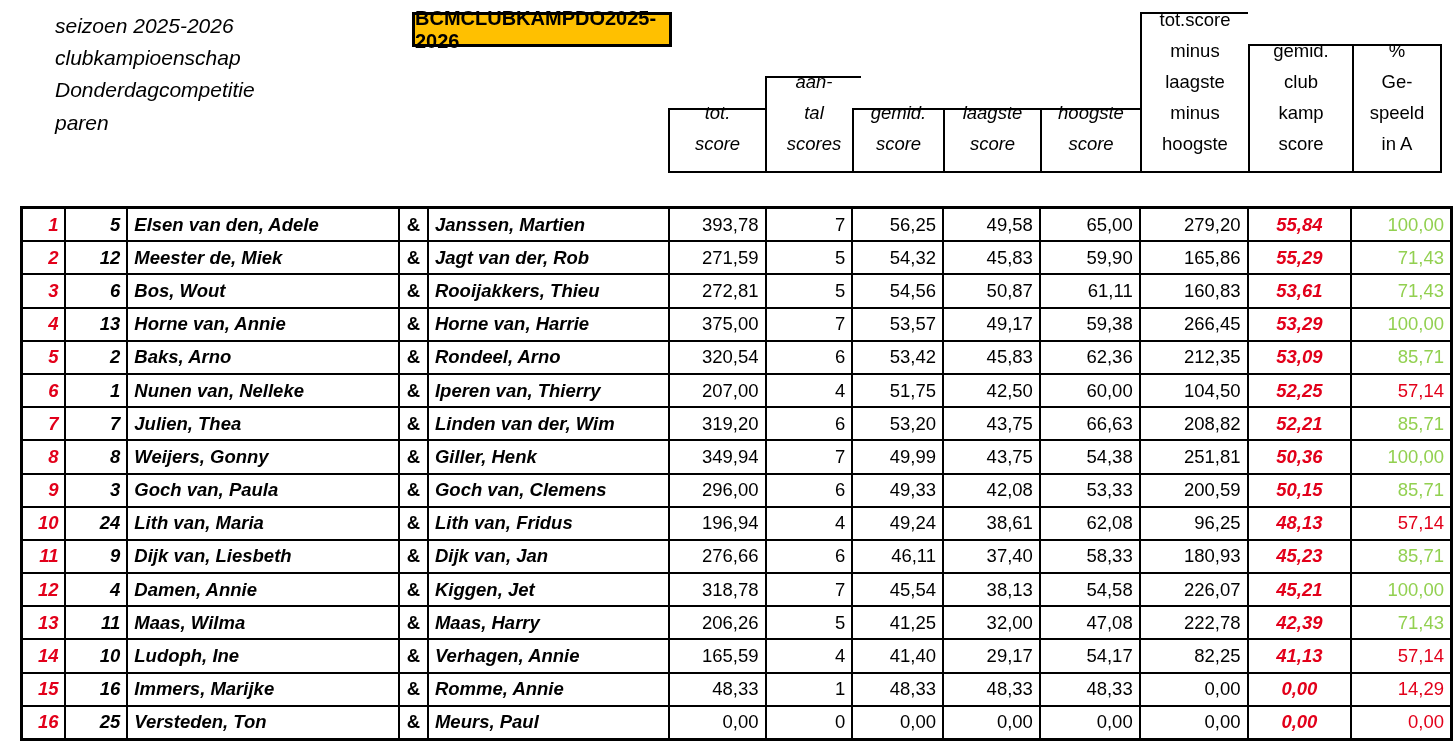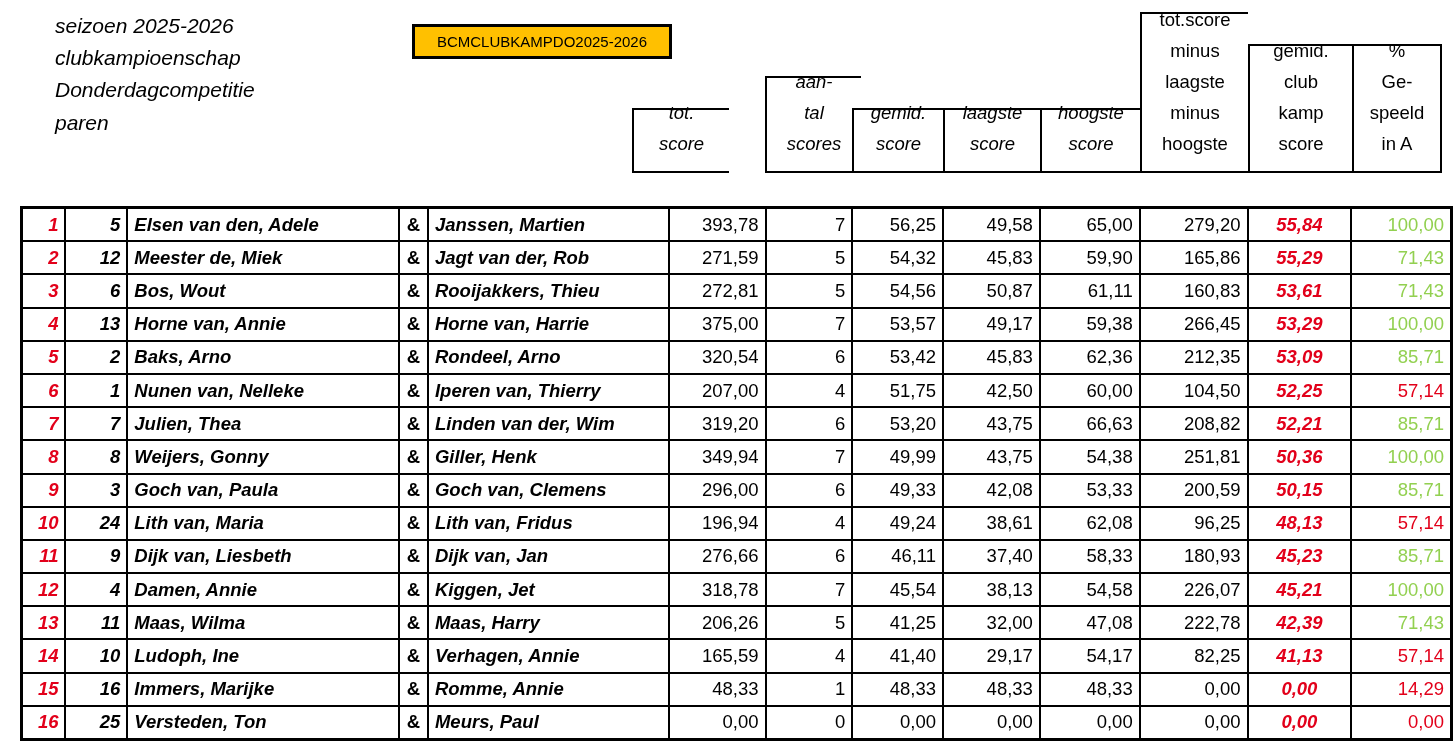--- a/index.html
+++ b/index.html
@@ -20,21 +20,21 @@
     position:absolute;left:55px;top:10px;width:400px;
     font-style:italic;font-size:21px;line-height:32.2px;
   }
 
   
   .badge{
     position:absolute;left:412px;top:12px;width:260px;height:35px;
     box-sizing:border-box;background:var(--badge-bg);
     border:3px solid var(--line-black);
     display:flex;align-items:center;justify-content:center;
-    font-weight:normal;font-size:15px;margin-top:12px;
+    font-weight:bold;font-size:20px;
   }
 
   
   .hbox{
     position:absolute;box-sizing:border-box;background:#fff;
     border:2px solid var(--line-black);border-right:none;
     display:flex;flex-direction:column;justify-content:flex-end;align-items:center;
     font-size:18.5px;line-height:31px;padding-bottom:12px;text-align:center;
   }
   .hbox.it{font-style:italic;}
@@ -71,21 +71,21 @@
     <div>seizoen 2025-2026</div>
     <div>clubkampioenschap</div>
     <div>Donderdagcompetitie</div>
     <div>paren</div>
   </div>
 
   <div class="badge">
     <span>BCMCLUBKAMPDO2025-2026</span>
   </div>
 
-  <div class="hbox it" style="left:632px;top:108px;width:97px;height:65px;">
+  <div class="hbox it" style="left:668px;top:108px;width:97px;height:65px;">
     <span>tot.</span>
     <span>score</span>
   </div>
   <div class="hbox it" style="left:765px;top:76px;width:96px;height:97px;">
     <span>aan-</span>
     <span>tal</span>
     <span>scores</span>
   </div>
   <div class="hbox it" style="left:852px;top:108px;width:91px;height:65px;">
     <span>gemid.</span>

